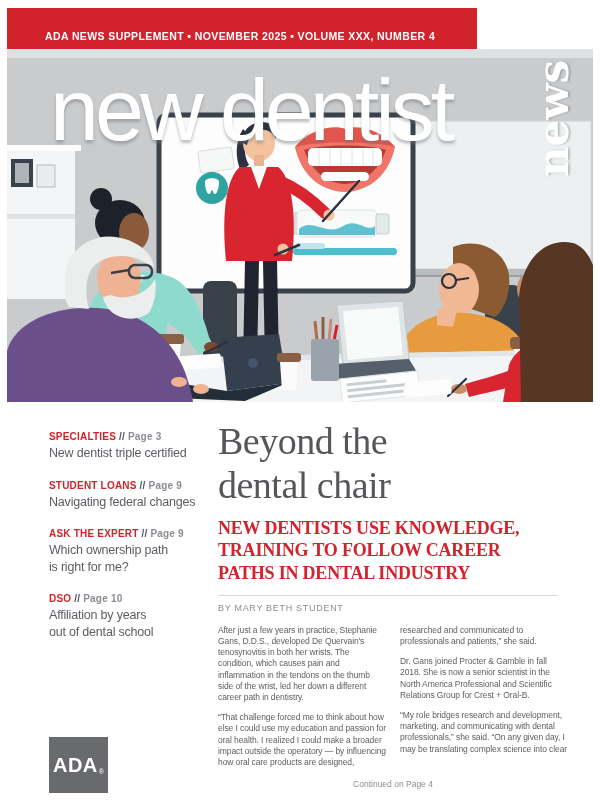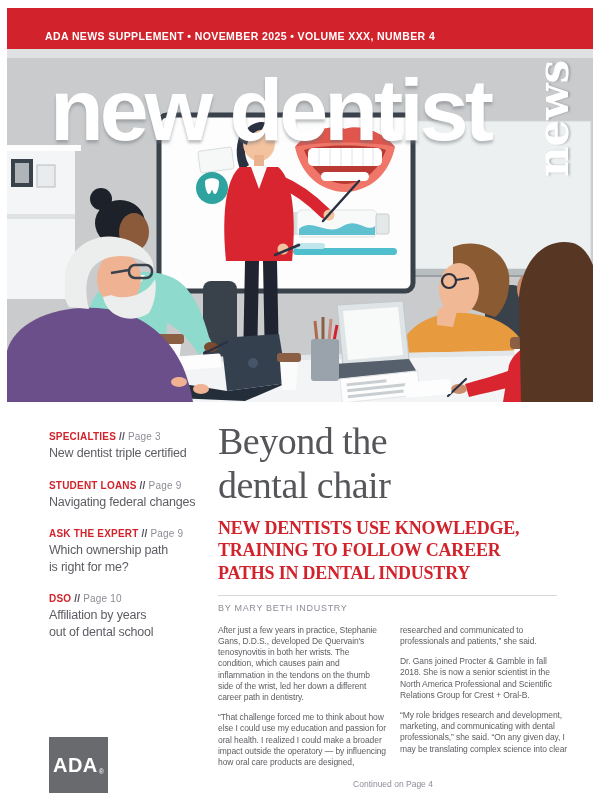--- a/index.html
+++ b/index.html
@@ -1,39 +1,39 @@
 <!DOCTYPE html>
 <html><head>
 <meta charset="utf-8">
 <style>
   html,body{margin:0;padding:0;background:#ffffff;}
   #page{position:relative;width:600px;height:800px;background:#ffffff;overflow:hidden;
         font-family:"Liberation Sans",sans-serif;}
   
-  .banner{position:absolute;left:7px;top:8px;width:586px;height:41px;background:#d2232c;
+  .banner{position:absolute;left:7px;top:8px;width:470px;height:41px;background:#d2232c;
           display:flex;align-items:flex-end;box-sizing:border-box;padding:0 0 7px 38px;}
   .banner span{color:#ffffff;font-size:10.5px;font-weight:bold;letter-spacing:.4px;}
   
   .illo{position:absolute;left:7px;top:49px;width:586px;height:353px;}
   
   .masthead-title{position:absolute;left:50px;top:66px;z-index:3;color:#ffffff;
-      font-size:88px;font-weight:bold;letter-spacing:-4px;line-height:1;white-space:nowrap;
+      font-size:88px;font-weight:normal;letter-spacing:-4px;line-height:1;white-space:nowrap;
       text-shadow:0 3px 3px rgba(110,115,120,.45);}
   .masthead-sub{position:absolute;left:533px;top:177px;z-index:3;color:#ffffff;
       font-family:"DejaVu Serif","Liberation Serif",serif;font-weight:bold;font-size:42px;
       transform:rotate(-90deg);transform-origin:0 0;white-space:nowrap;line-height:1;
       text-shadow:0 2px 2px rgba(110,115,120,.4);}
   
   .sidebar{position:absolute;left:49px;top:431px;width:166px;}
   .side-item{margin-bottom:18px;}
   .side-item.extra-gap{margin-top:13px;}
   .side-label{font-size:10px;font-weight:bold;letter-spacing:.2px;margin-bottom:3px;}
   .side-cat{color:#d2232c;}
   .side-slashes{color:#57515d;}
-  .side-page{color:#8f8b96;font-weight:normal;}
+  .side-page{color:#8f8b96;font-weight:bold;}
   .side-title{font-size:12.5px;color:#5e5c63;line-height:1.32;letter-spacing:-.2px;white-space:pre-line;}
   
   .article{position:absolute;left:218px;top:419px;width:350px;}
   .headline{font-family:"Liberation Serif",serif;color:#55565a;font-size:38px;line-height:1.17;
             width:260px;margin:0;font-weight:normal;letter-spacing:-.5px;}
   .subhead{font-family:"Liberation Serif",serif;color:#d2232c;font-weight:bold;font-size:18px;
            line-height:1.24;width:338px;margin-top:9px;letter-spacing:-.2px;}
   .rule{border:none;border-top:1px solid #d8d8da;margin:11px 0 0 0;width:339px;}
   .byline{margin-top:7px;font-size:9px;color:#8f8b96;letter-spacing:.7px;}
   .cols{display:flex;gap:14px;margin-top:12px;justify-content:flex-end;}
@@ -257,21 +257,21 @@
       </div>
       <div class="side-title">Affiliation by years
 out of dental school</div>
     </div>
   </div>
 
   <div class="article">
     <h1 class="headline">Beyond the dental chair</h1>
     <div class="subhead">NEW DENTISTS USE KNOWLEDGE, TRAINING TO FOLLOW CAREER PATHS IN DENTAL INDUSTRY</div>
     <hr class="rule">
-    <div class="byline">BY MARY BETH INDUSTRY</div>
+    <div class="byline">BY MARY BETH STUDENT</div>
     <div class="cols">
       <div class="col">
         <p>After just a few years in practice, Stephanie Gans, D.D.S., developed De Quervain's tenosynovitis in both her wrists. The condition, which causes pain and inflammation in the tendons on the thumb side of the wrist, led her down a different career path in dentistry.</p>
         <p>“That challenge forced me to think about how else I could use my education and passion for oral health. I realized I could make a broader impact outside the operatory — by influencing how oral care products are designed,</p>
       </div>
       <div class="col">
         <p>researched and communicated to professionals and patients,” she said.</p>
         <p>Dr. Gans joined Procter &amp; Gamble in fall 2018. She is now a senior scientist in the North America Professional and Scientific Relations Group for Crest + Oral-B.</p>
         <p>“My role bridges research and development, marketing, and communicating with dental professionals,” she said. “On any given day, I may be translating complex science into clear</p>
       </div>

